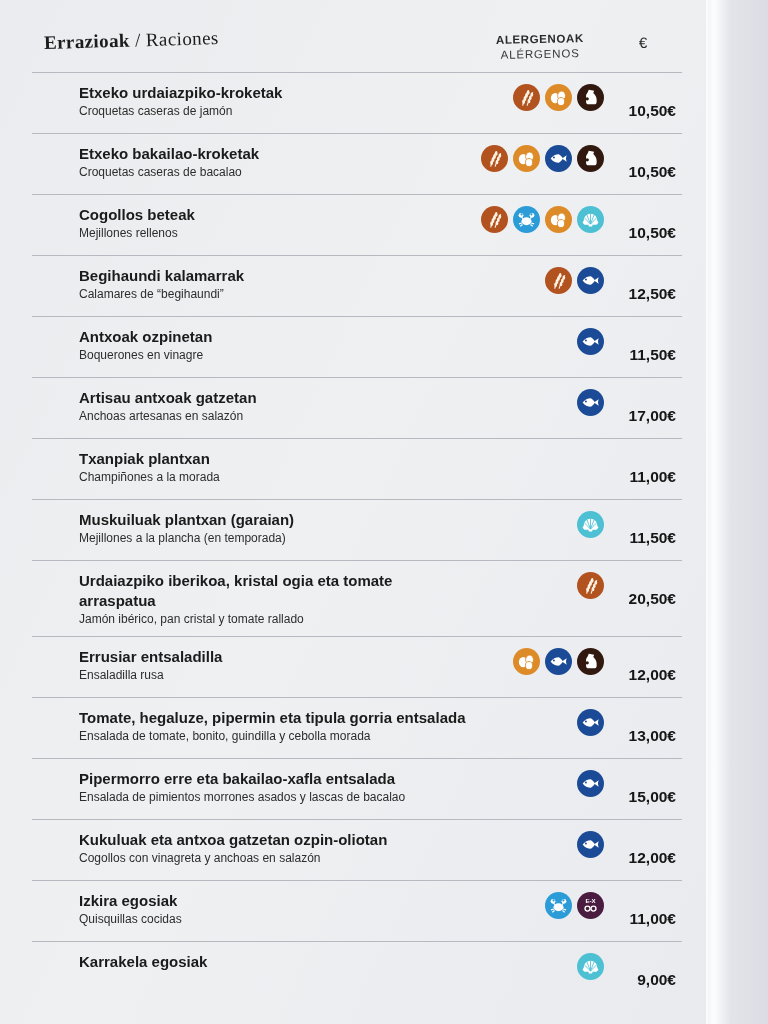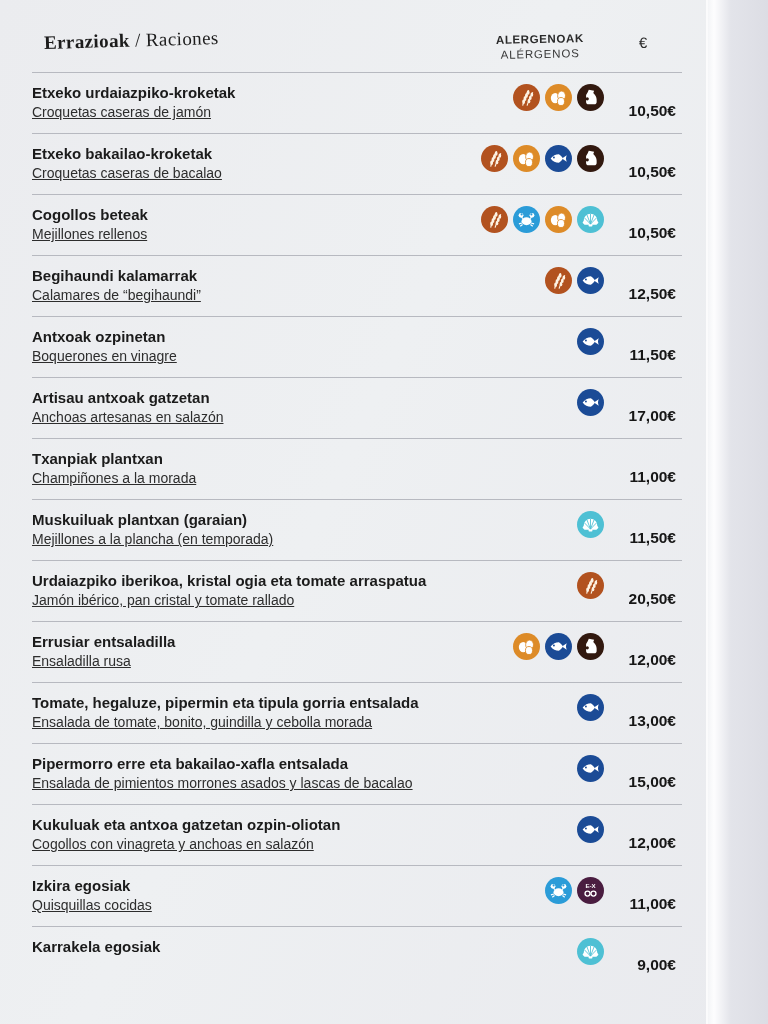--- a/index.html
+++ b/index.html
@@ -59,32 +59,31 @@
     transform: rotate(-1.2deg);
   }
   .menu-list { }
   .item-row {
     display: flex;
     align-items: flex-start;
     border-top: 1px solid #b7b9c0;
     min-height: 61px;
     padding: 10px 0 8px 0;
   }
-  .item-text { flex: 1; padding-right: 6px; }
+  .item-text { flex: 1; padding-right: 6px; margin-left: 47px; }
   .item-title {
     font-size: 15px;
     font-weight: bold;
     color: #1b1b1b;
     line-height: 1.35;
   }
   .item-desc {
-    font-size: 14px;
+    font-size: 12px;
     color: #2d2d2d;
     line-height: 1.35;
-    text-decoration: underline;
   }
   .item-icons {
     width: 132px;
     display: flex;
     justify-content: flex-end;
     align-items: center;
     gap: 5px;
     padding-top: 1px;
   }
   .allergen {

